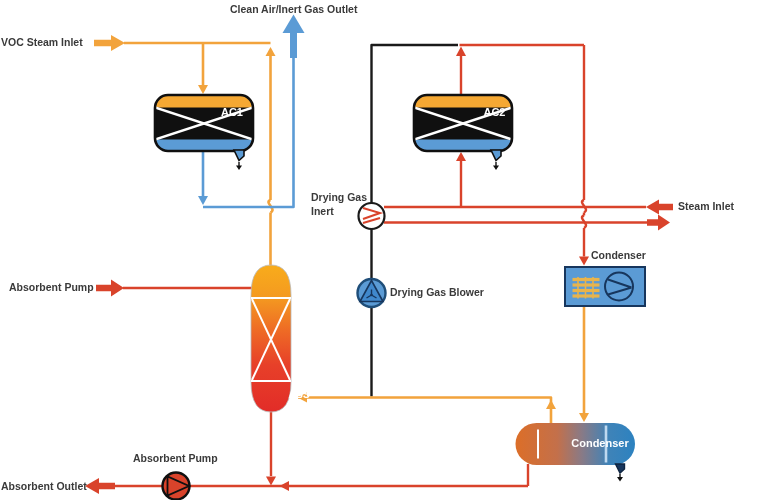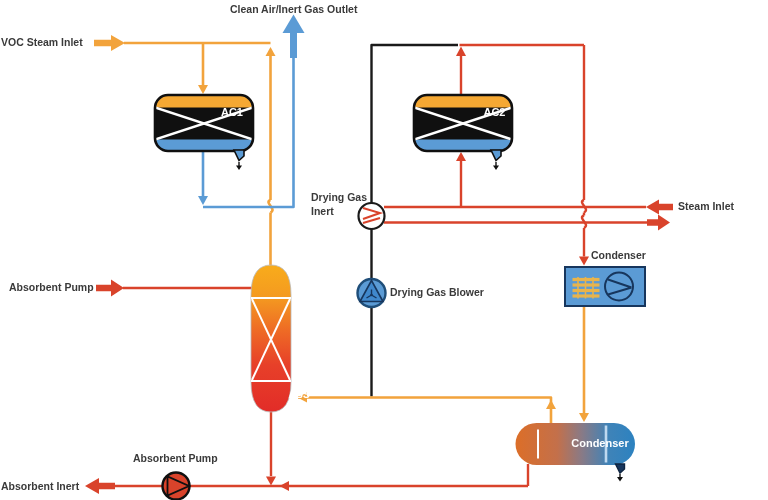--- a/index.html
+++ b/index.html
@@ -201,20 +201,20 @@
 
 <div class="lbl" style="left:1px;top:36px;">VOC Steam Inlet</div>
 <div class="lbl" style="left:230px;top:3px;">Clean Air/Inert Gas Outlet</div>
 <div class="lbl" style="left:311px;top:191px;">Drying Gas
 Inert</div>
 <div class="lbl" style="left:390px;top:286px;">Drying Gas Blower</div>
 <div class="lbl" style="left:678px;top:200px;">Steam Inlet</div>
 <div class="lbl" style="left:591px;top:249px;">Condenser</div>
 <div class="lbl" style="left:9px;top:281px;">Absorbent Pump</div>
 <div class="lbl" style="left:133px;top:452px;">Absorbent Pump</div>
-<div class="lbl" style="left:1px;top:480px;">Absorbent Inert</div>
+<div class="lbl" style="left:1px;top:480px;">Absorbent Outlet</div>
 
 <div class="vlbl" style="left:155px;top:106px;width:98px;font-size:11px;">AC1</div>
 <div class="vlbl" style="left:414px;top:106px;width:105px;font-size:11px;">AC2</div>
 <div class="vlbl" style="left:251px;top:389px;width:40px;font-size:10px;">ABS</div>
 <div class="vlbl" style="left:516px;top:437px;width:112px;font-size:11px;">Condenser</div>
 
 </div>
 
 </body></html>

